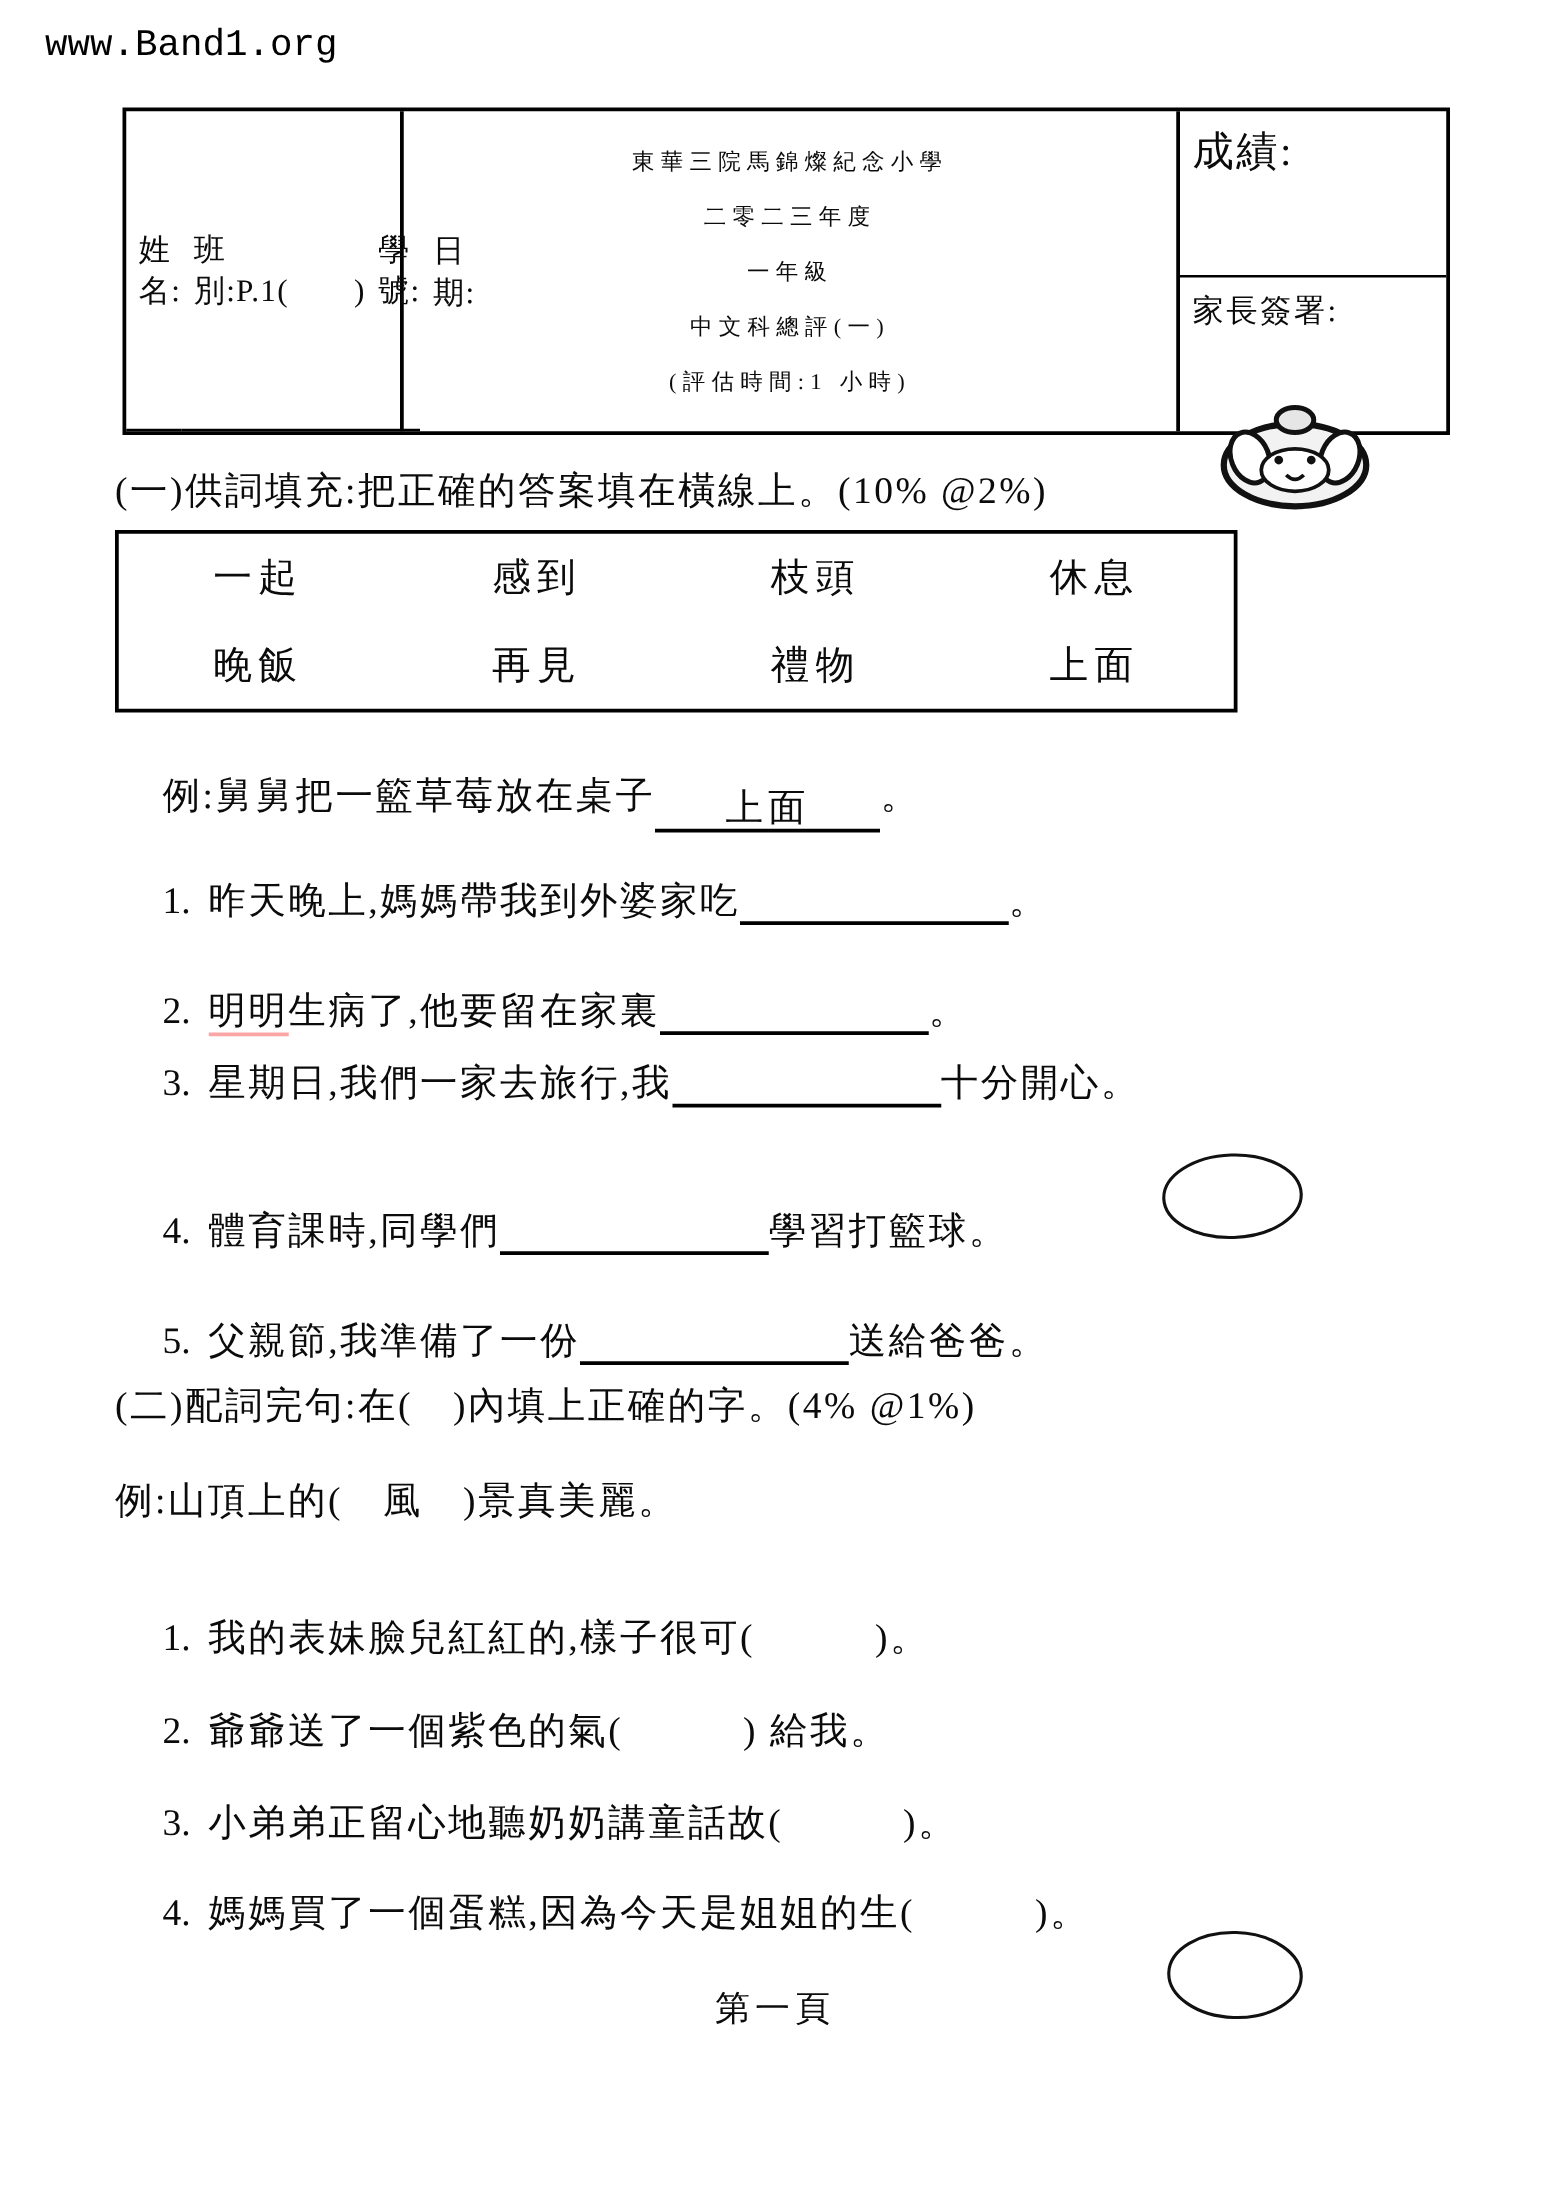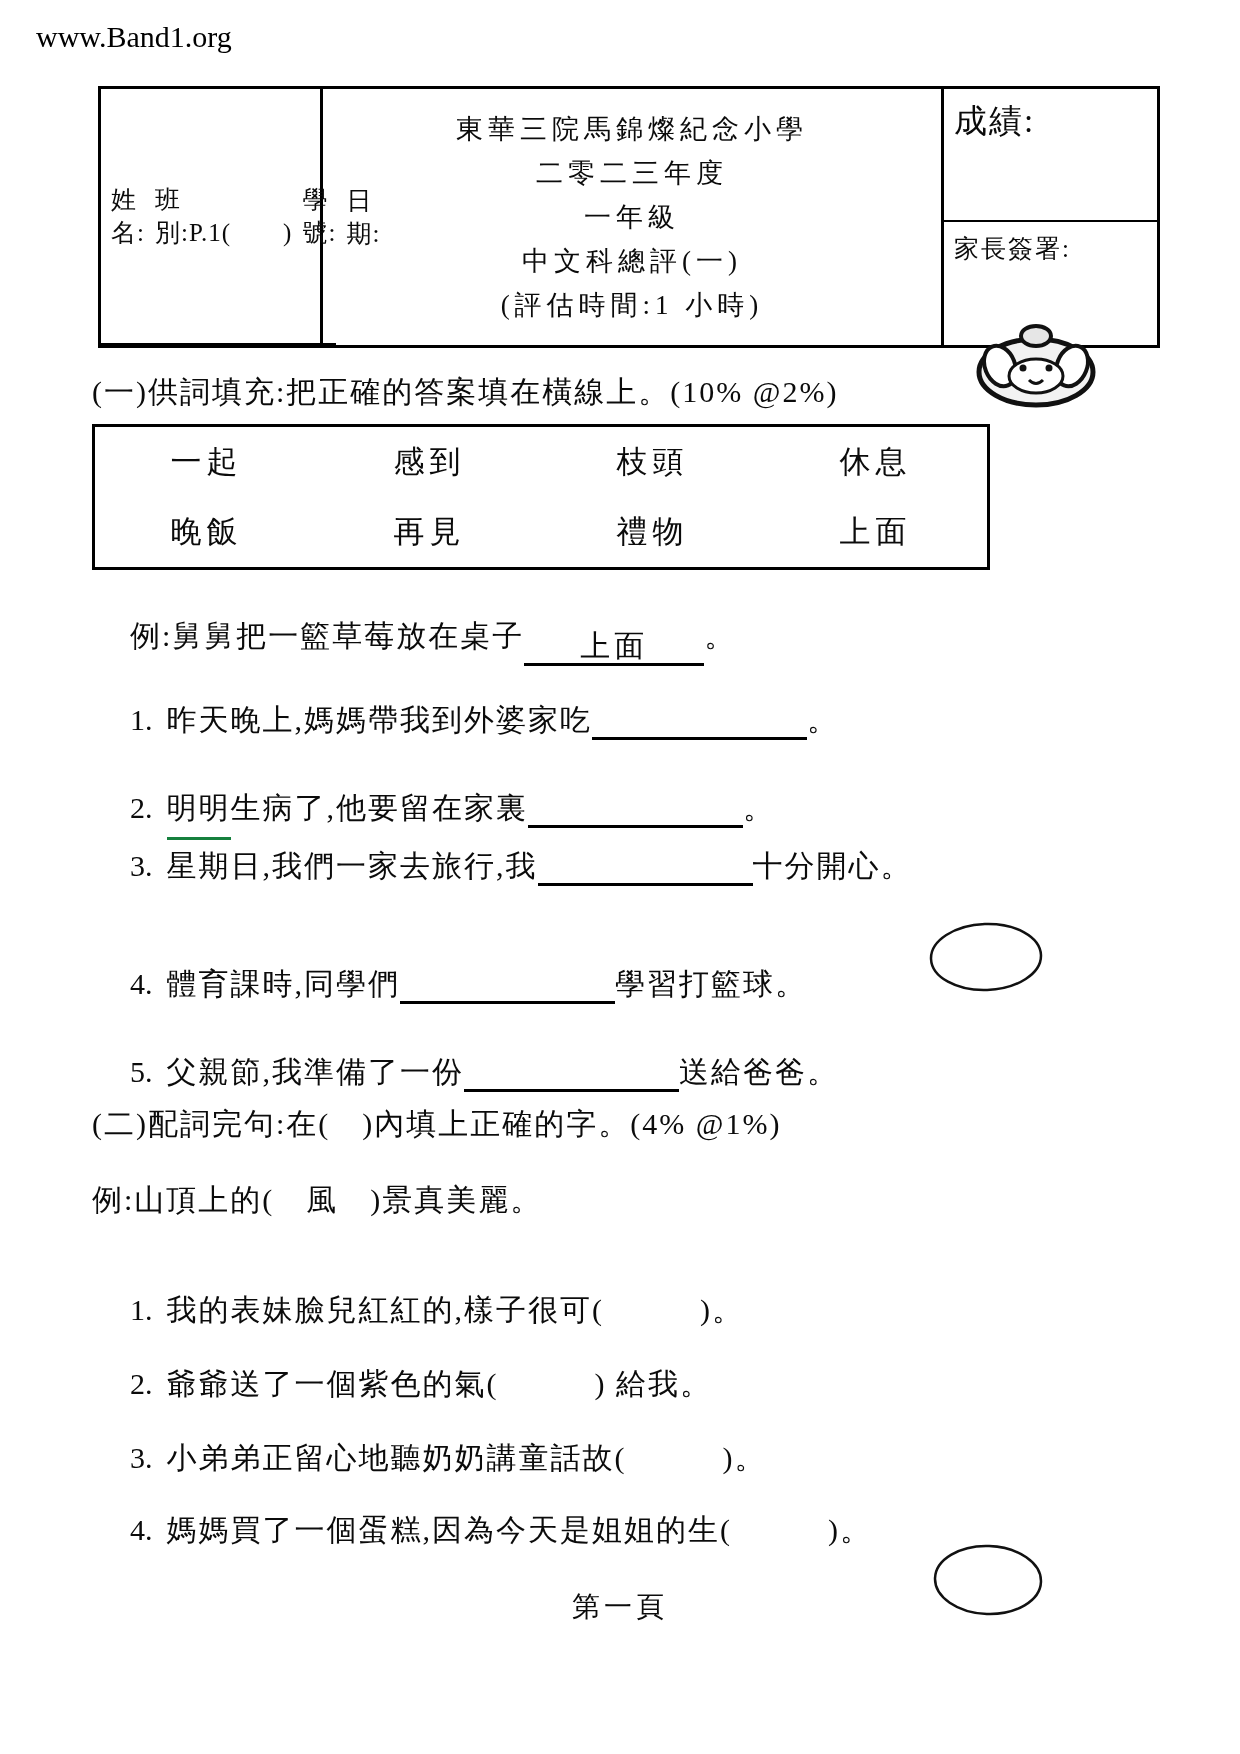--- a/index.html
+++ b/index.html
@@ -3,21 +3,21 @@
 <meta charset="utf-8">
 <style>
   html,body{margin:0;padding:0;background:#fff;}
   .page{
     position:relative;width:1240px;height:1754px;background:#ffffff;
     font-family:"Liberation Serif","DejaVu Serif",serif;color:#0b0b0b;
     overflow:hidden;
   }
   .watermark{
     position:absolute;left:36px;top:20px;font-size:30px;
-    font-family:Liberation Serif, serif;color:#000;
+    font-family:Liberation Mono, monospace;color:#000;
   }
   
   .htable{
     position:absolute;left:98px;top:86px;width:1062px;height:262px;
     display:flex;border:3px solid #000;box-sizing:border-box;
   }
   .htable .col-left{
     width:222px;border-right:3px solid #000;display:flex;flex-direction:row;
     box-sizing:border-box;
   }
@@ -25,21 +25,21 @@
     flex:1;border-bottom:2px solid #000;display:flex;align-items:center;
     padding-left:10px;font-size:25px;letter-spacing:1px;box-sizing:border-box;
     white-space:pre-wrap;
   }
   .htable .col-left .frow:last-child{border-bottom:none;}
   .htable .col-center{
     flex:1;display:flex;flex-direction:column;align-items:center;
     justify-content:center;padding:6px 0;box-sizing:border-box;
   }
   .htable .col-center .cline{
-    font-size:27px;line-height:44px;letter-spacing:5px;text-align:center;
+    font-size:18px;line-height:44px;letter-spacing:5px;text-align:center;
     white-space:pre-wrap;
   }
   .htable .col-right{
     width:216px;border-left:3px solid #000;display:flex;flex-direction:column;
     box-sizing:border-box;
   }
   .htable .col-right .rrow1{
     height:52%;border-bottom:2px solid #000;padding:10px 0 0 10px;
     font-size:33px;letter-spacing:2px;box-sizing:border-box;
   }
@@ -56,21 +56,21 @@
     position:absolute;left:92px;width:1100px;font-size:30px;letter-spacing:2px;
     white-space:pre-wrap;
   }
   .qnum{display:inline-block;margin-right:14px;letter-spacing:0;}
   .blank{
     display:inline-block;border-bottom:3px solid #000;height:40px;
     vertical-align:-10px;text-align:center;box-sizing:border-box;
   }
   .blank.q{width:215px;}
   .blank.ex{width:180px;font-size:30px;letter-spacing:4px;}
-  .uline{border-bottom:3px solid #15803d;padding-bottom:13px;}
+  .uline{border-bottom:3px solid #fca5a5;padding-bottom:1px;}
   
   .wordbox{
     position:absolute;left:92px;top:424px;width:898px;height:146px;
     border:3px solid #000;box-sizing:border-box;
     display:flex;flex-direction:column;justify-content:space-around;
   }
   .wrow{display:flex;}
   .wcell{
     flex:1;text-align:center;font-size:31px;letter-spacing:5px;
   }

